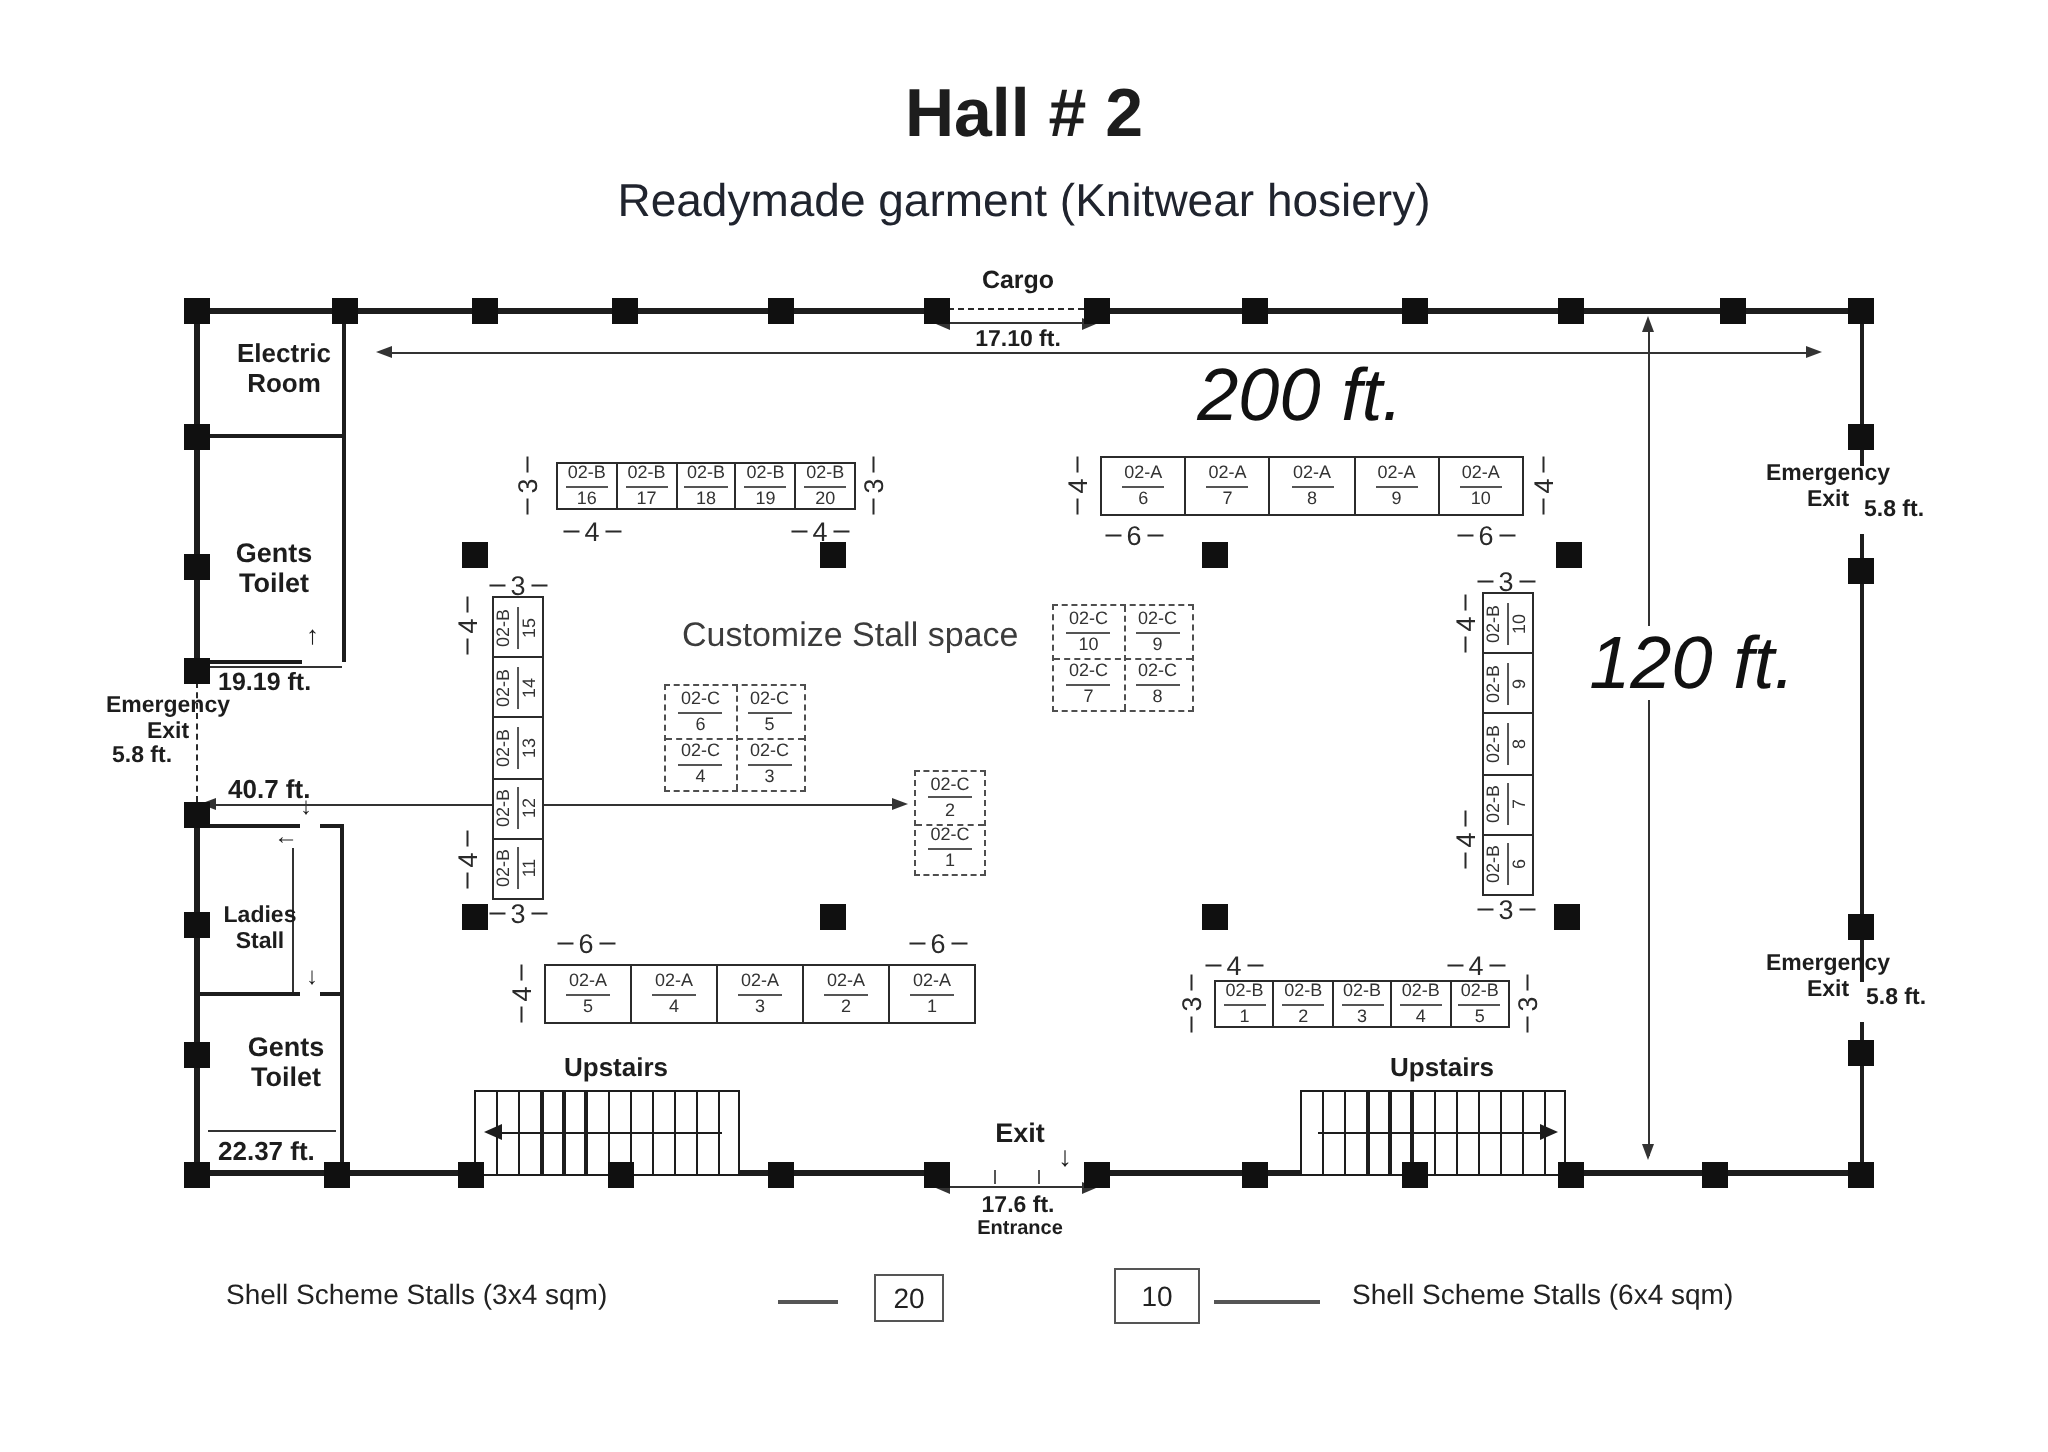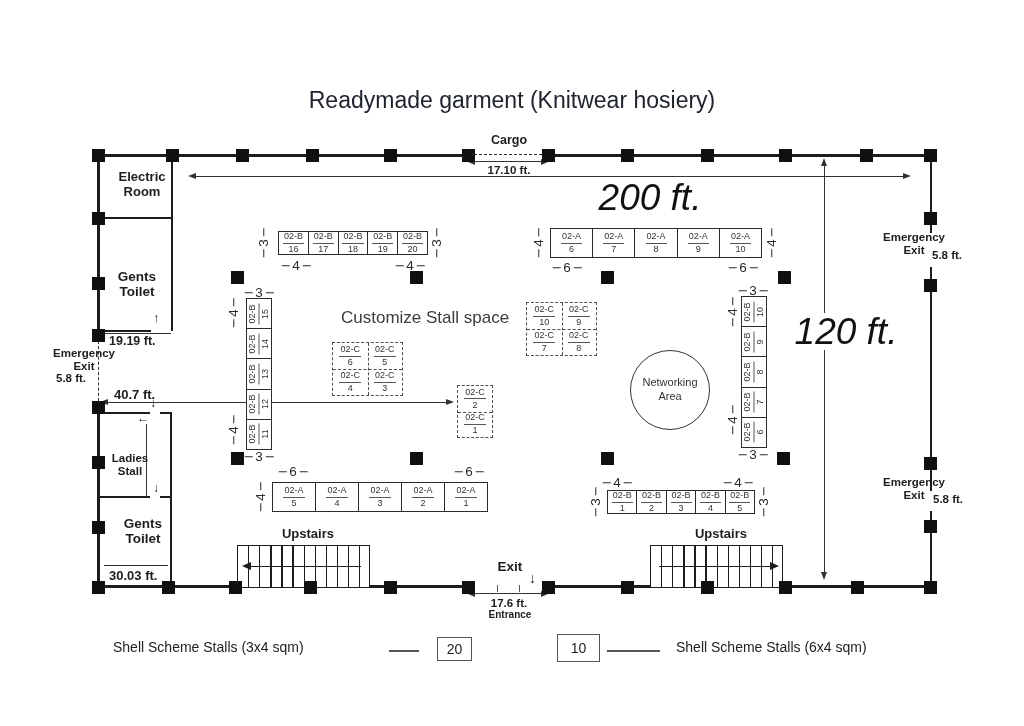--- a/index.html
+++ b/index.html
@@ -54,20 +54,21 @@
   .legend-text{position:absolute;font-size:14px;color:#222;}
   .legend-line{position:absolute;height:1.6px;background:#555;}
   .legend-box{position:absolute;box-sizing:border-box;border:1.6px solid #555;display:flex;
               align-items:center;justify-content:center;font-size:14px;color:#222;background:#fff;}
 </style>
 </head>
 <body>
 
 <div class="page">
 
+  <div class="lbl ctr" style="left:0;right:0;top:38;top:38px;font-size:34px;">Hall # 2</div>
   <div class="abs ctr" style="left:0;right:0;top:87px;font-size:23px;color:#20242e;">Readymade garment (Knitwear hosiery)</div>
 
   <div class="w" style="left:97px;top:154px;width:372px;height:2.6px;"></div>
   <div class="w" style="left:547px;top:154px;width:385px;height:2.6px;"></div>
   <div class="wdash-h" style="left:469px;top:154px;width:78px;"></div>
   <div class="w" style="left:97px;top:585px;width:372px;height:2.6px;"></div>
   <div class="w" style="left:547px;top:585px;width:385px;height:2.6px;"></div>
   <div class="w" style="left:97px;top:154px;width:2.6px;height:187px;"></div>
   <div class="wdash-v" style="left:97.6px;top:341px;height:60px;"></div>
   <div class="w" style="left:97px;top:401px;width:2.6px;height:186px;"></div>
@@ -113,31 +114,28 @@
   <div class="ah" style="left:446px;top:399.2px;border:3.5px solid transparent;border-left:8px solid #333;border-right:none;"></div>
   <div class="lbl" style="left:114px;top:388px;font-size:13px;">40.7 ft.</div>
 
   <div class="lbl" style="left:111px;top:170px;width:62px;font-size:13px;">Electric Room</div>
   <div class="lbl" style="left:112px;top:269px;width:50px;font-size:13.5px;">Gents Toilet</div>
   <div class="lbl" style="left:109px;top:334px;font-size:12.5px;">19.19 ft.</div>
   <div class="lbl" style="left:45px;top:347px;width:78px;font-size:11.5px;">Emergency Exit</div>
   <div class="lbl" style="left:56px;top:372px;font-size:11.5px;">5.8 ft.</div>
   <div class="lbl" style="left:106px;top:452px;width:48px;font-size:11.5px;">Ladies Stall</div>
   <div class="lbl" style="left:114px;top:516px;width:58px;font-size:13.5px;">Gents Toilet</div>
-  <div class="lbl" style="left:109px;top:569px;font-size:13px;">30.03 ft.</div>
+  <div class="lbl" style="left:109px;top:569px;font-size:13px;">22.37 ft.</div>
 
   <div class="lbl" style="left:875px;top:231px;width:78px;font-size:11.5px;">Emergency Exit</div>
   <div class="lbl" style="left:932px;top:249px;font-size:11.5px;">5.8 ft.</div>
   <div class="lbl" style="left:875px;top:476px;width:78px;font-size:11.5px;">Emergency Exit</div>
   <div class="lbl" style="left:933px;top:493px;font-size:11.5px;">5.8 ft.</div>
 
   <div class="plain" style="left:341px;top:308px;font-size:17px;">Customize Stall space</div>
-  <div class="circle" style="left:630px;top:350px;width:78px;height:78px;">
-    <div style="width:60px;font-size:11px;color:#333;line-height:1.25;">Networking Area</div>
-  </div>
 
   <div class="lbl ctr" style="left:258px;width:100px;top:527px;font-size:13px;">Upstairs</div>
   <div class="stair" style="left:237px;top:545px;width:133px;height:42px;">
       <div class="tread" style="left: 10.0833px;"></div>
       <div class="tread" style="left: 21.1667px;"></div>
       <div class="tread" style="left: 32.25px;"></div>
       <div class="tread" style="left: 43.3333px;"></div>
       <div class="tread" style="left: 54.4167px;"></div>
       <div class="tread" style="left: 65.5px;"></div>
       <div class="tread" style="left: 76.5833px;"></div>

